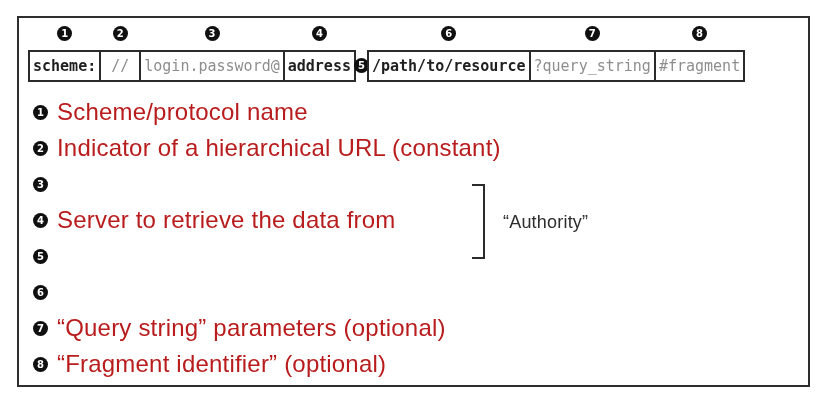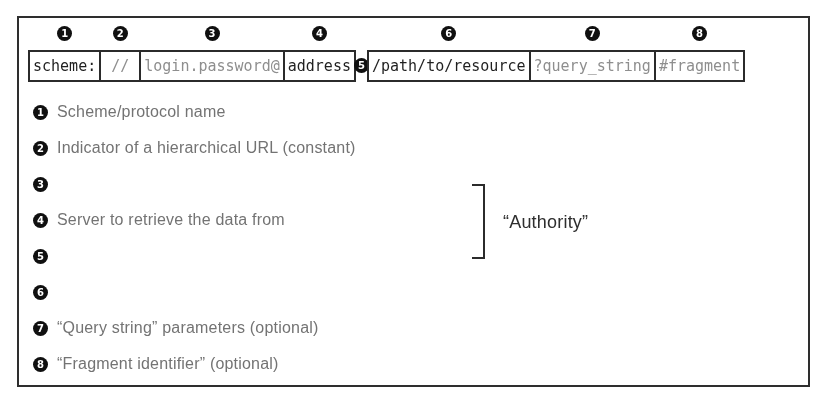--- a/index.html
+++ b/index.html
@@ -50,37 +50,37 @@
     border: 2px solid #2b2b2b;
     line-height: 28px;
     padding: 0 3px;
     font-family: "DejaVu Sans Mono", monospace;
     font-size: 15px;
     white-space: pre;
     background: #ffffff;
     align-self: stretch;
     text-align: center;
   }
-  .segment-box.strong { color: #1f1f1f; font-weight: normal; }
+  .segment-box.strong { color: #1f1f1f; font-weight: bold; }
   .segment-box.muted  { color: #8e8e8e; font-weight: normal; }
   .url-segment.pad-wide .segment-box { padding: 0 10px; }
   
   .legend {
     margin: 19px 0 0 14px;
   }
   .legend-item {
     display: flex;
     align-items: center;
     height: 22px;
     margin-bottom: 14px;
   }
   .legend-item .marker { margin-right: 9px; }
   .legend-text {
-    font-size: 16px;
-    color: #737373;
+    font-size: 24px;
+    color: #b91c1c;
     letter-spacing: 0.2px;
     white-space: nowrap;
   }
   
   .authority-bracket {
     position: absolute;
     left: 453px;
     top: 166px;
     width: 11px;
     height: 71px;

